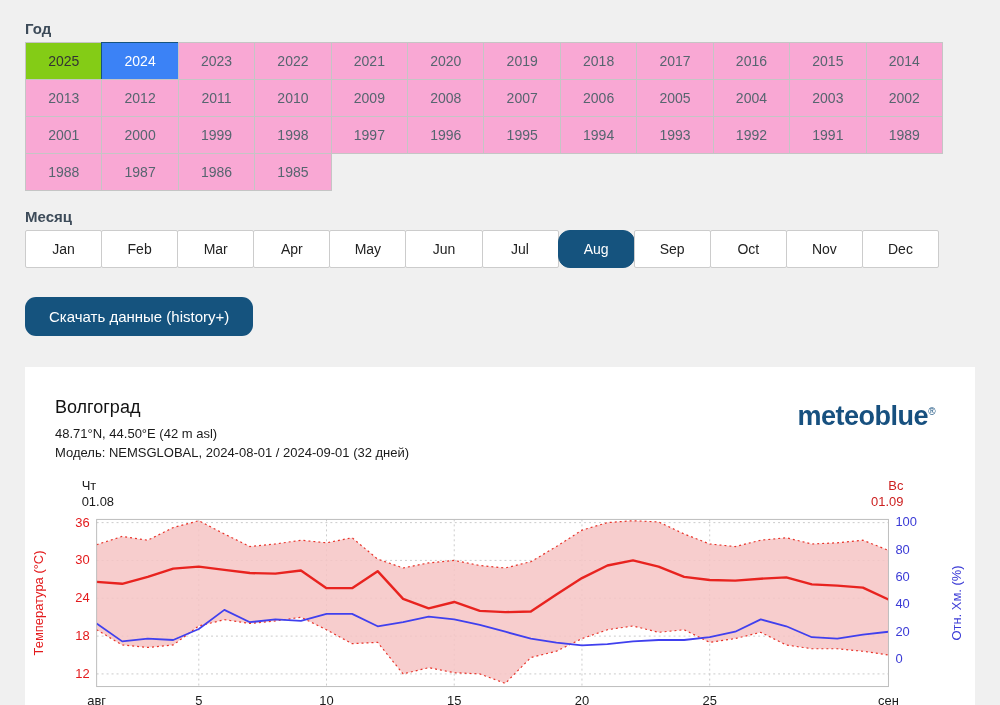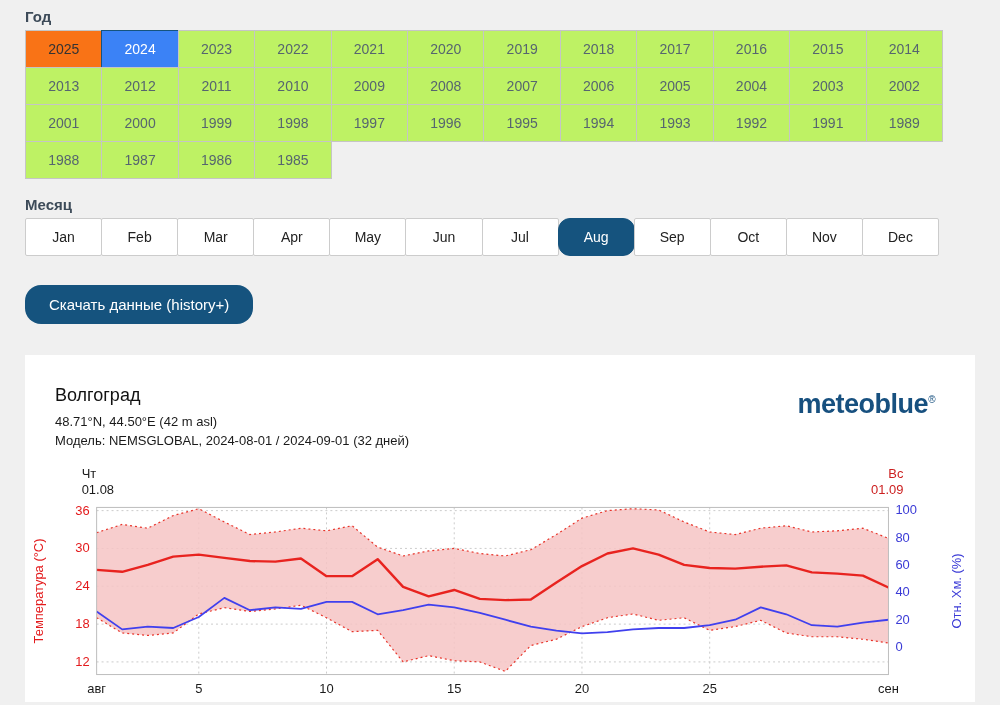--- a/index.html
+++ b/index.html
@@ -3,44 +3,44 @@
 <meta charset="utf-8">
 <style>
   html,body{margin:0;padding:0;}
   body{
     width:1000px;height:705px;overflow:hidden;
     background:#f0f0f0;
     font-family:"Liberation Sans","DejaVu Sans",sans-serif;
   }
   .page{padding:4px 25px 0 25px;}
   .section-label{
-    font-weight:bold;font-size:15px;color:#3d4b59;margin:4px 0 5px 0;
+    font-weight:bold;font-size:15px;color:#3d4b59;margin:16px 0 5px 0;
   }
   .year-grid{
     display:grid;grid-template-columns:repeat(12,1fr);width:917px;
   }
   .year-btn{
-    height:38px;background:#bef264;border:1px solid #c5c5c5;
+    height:38px;background:#f9a8d4;border:1px solid #c5c5c5;
     margin:0 -1px -1px 0;font-size:14px;color:#56656f;cursor:pointer;
     font-family:inherit;padding:0;
   }
-  .year-btn.highlight{background:#f97316;color:#333;}
+  .year-btn.highlight{background:#84cc16;color:#333;}
   .year-btn.selected{background:#3b82f6;border-color:#15537e;color:#fff;}
   .month-label{margin-top:18px;}
   .month-row{
     display:grid;grid-template-columns:repeat(12,1fr);width:913px;margin-bottom:27px;
   }
   .month-btn{
     height:38px;background:#ffffff;border:1px solid #cccccc;border-radius:2px;
     margin:0 -1px 0 0;font-size:14px;color:#222;cursor:pointer;
     font-family:inherit;padding:0;
   }
   .month-btn.selected{background:#15537e;border-color:#15537e;color:#fff;border-radius:12px;}
   .download-btn{
-    background:#15537e;color:#ffffff;border:none;border-radius:16px;
+    background:#15537e;color:#ffffff;border:none;border-radius:11px;
     font-size:15px;padding:11px 24px;margin:2px 0 31px 0;cursor:pointer;
     font-family:inherit;
   }
   .chart-panel{
     background:#ffffff;width:950px;height:347px;padding-top:30px;box-sizing:border-box;
   }
   .chart-header{display:flex;justify-content:space-between;align-items:flex-start;padding:0 30px 0 30px;}
   .chart-title{font-size:18px;color:#111;margin-bottom:7px;}
   .chart-sub{font-size:13px;color:#1a1a1a;line-height:1.45;}
   .brand{

